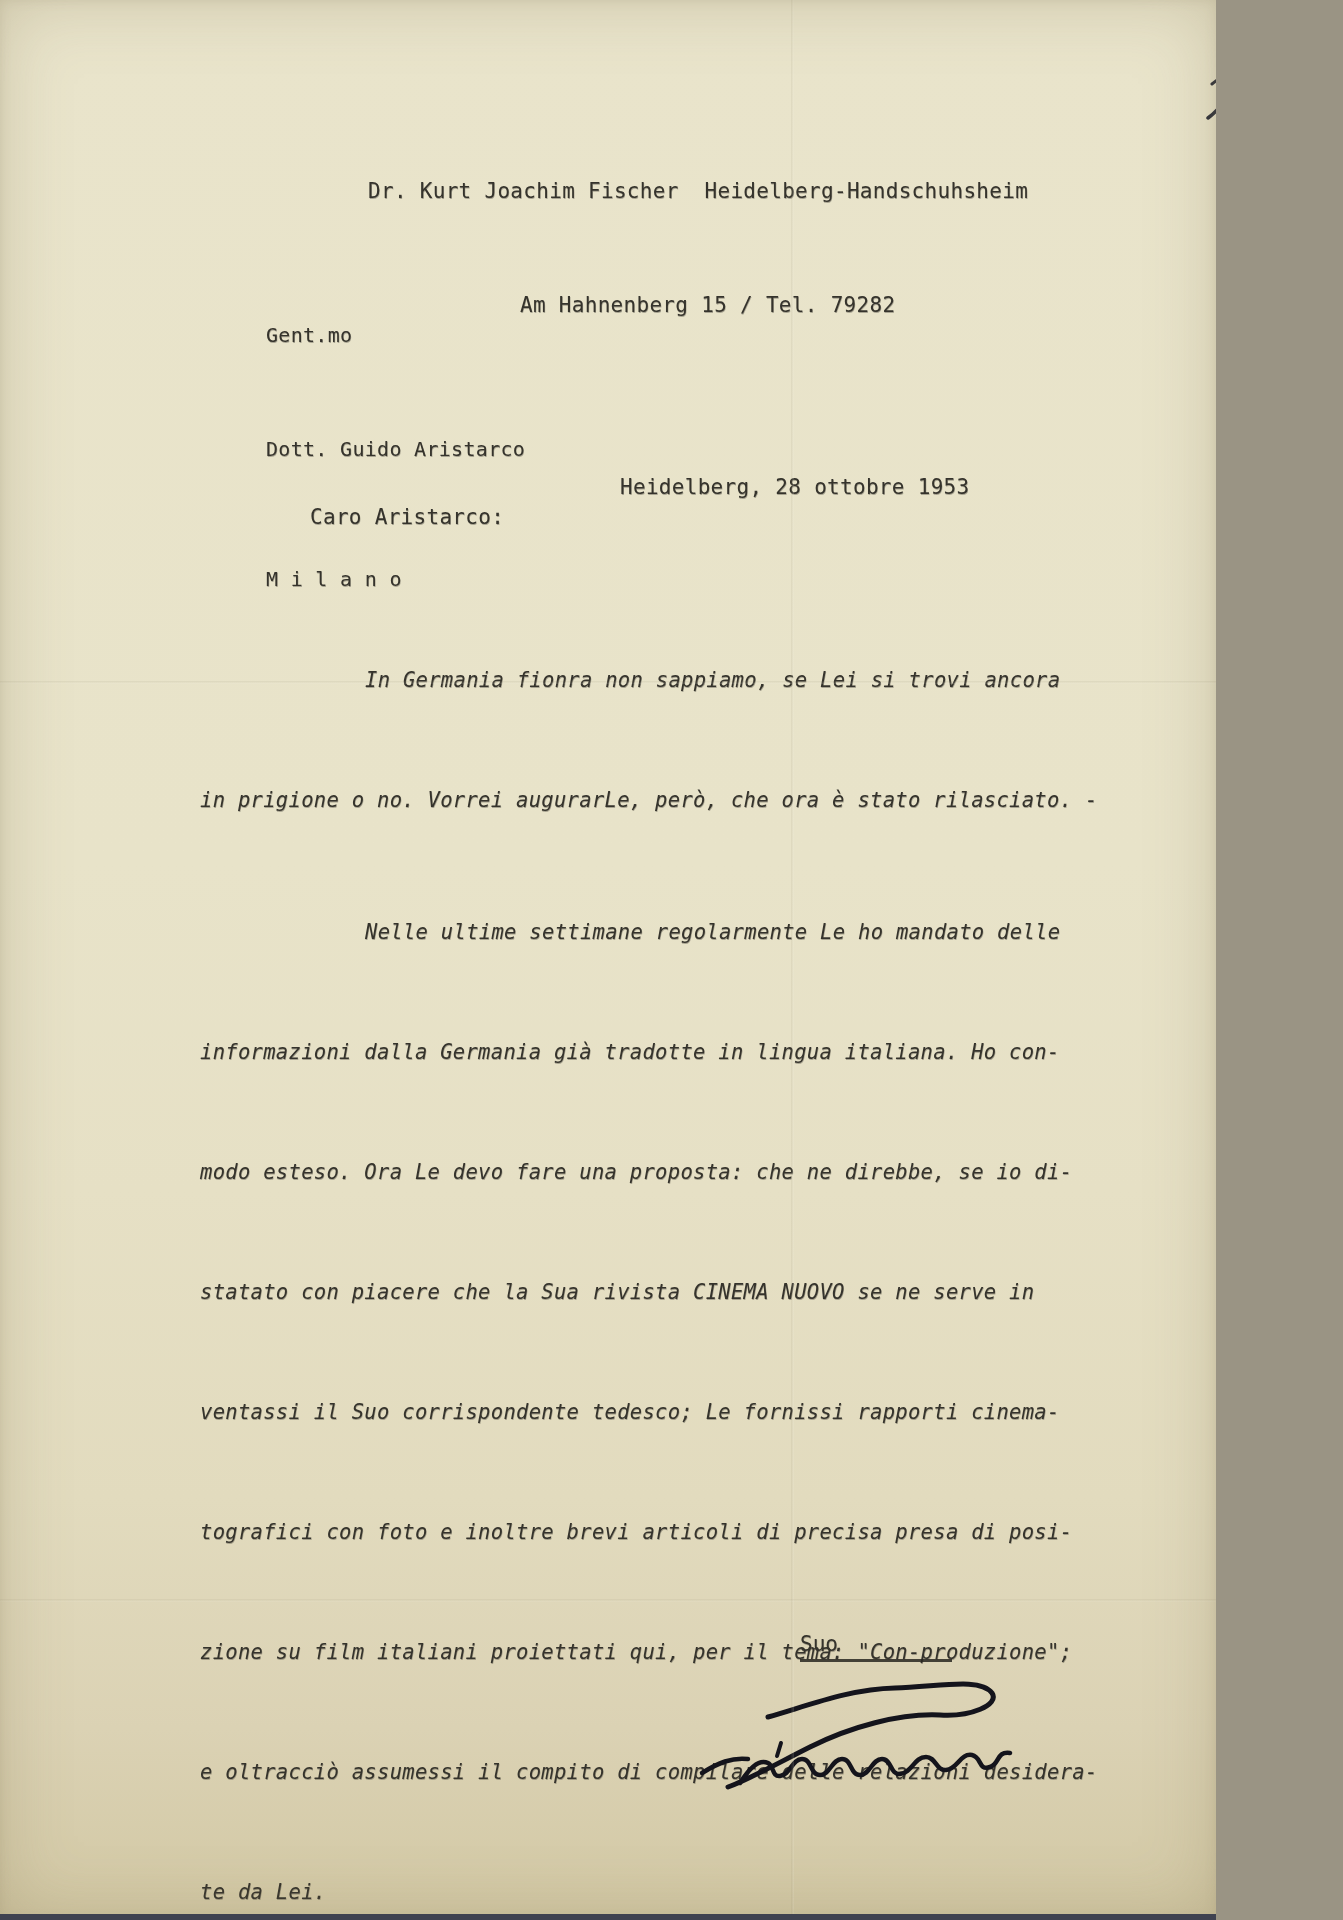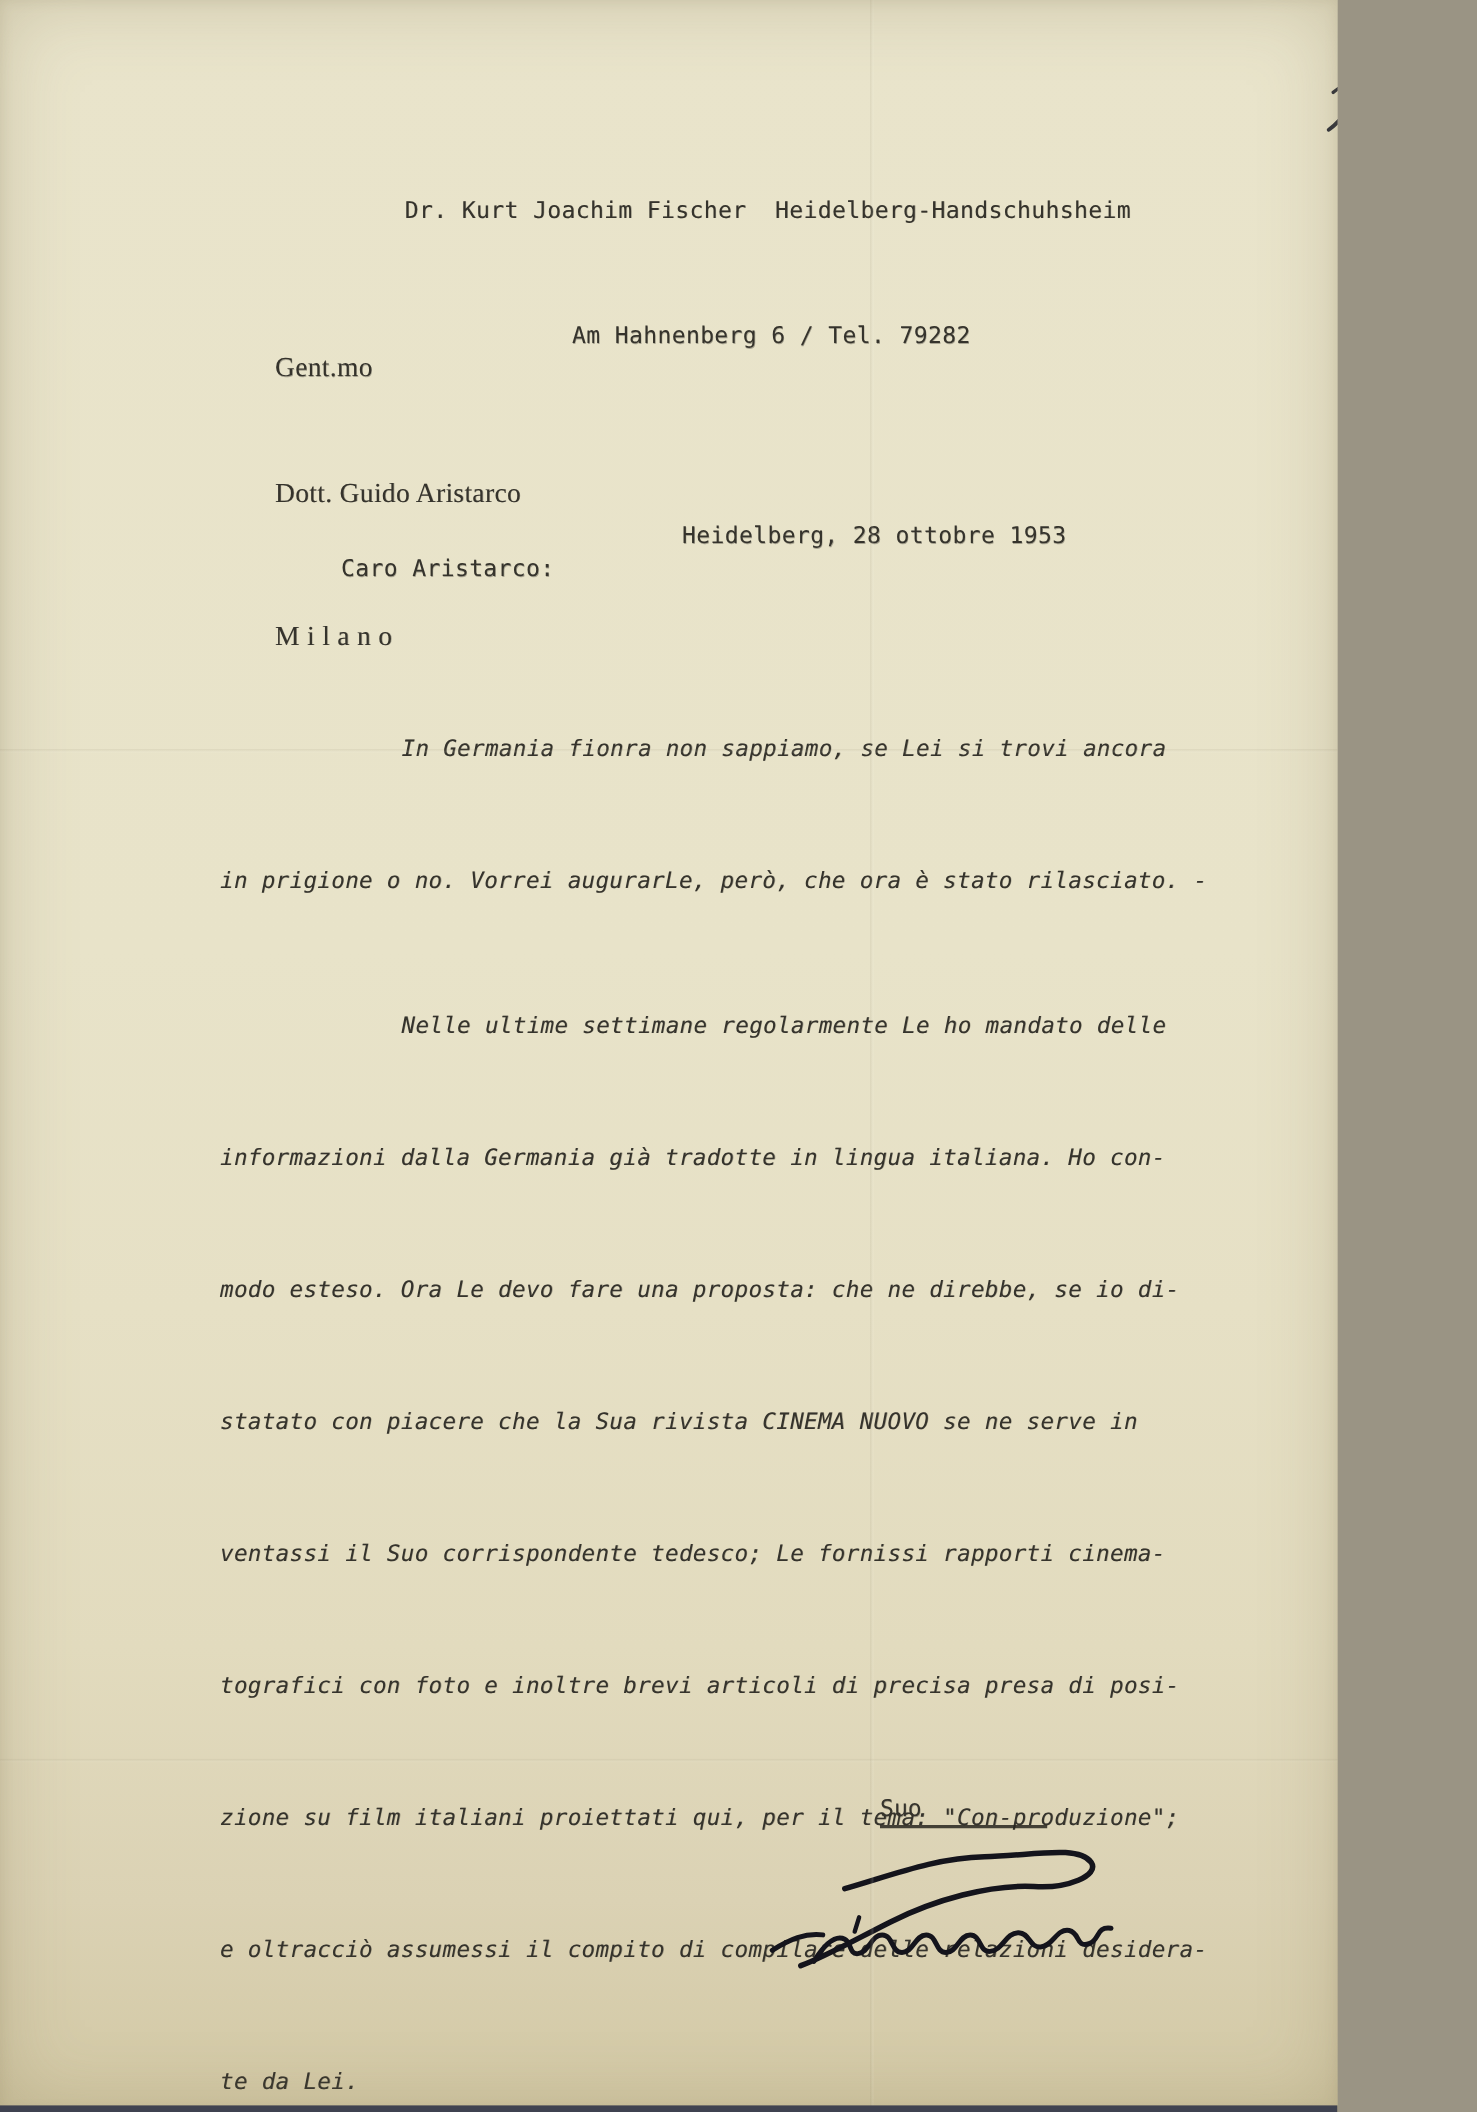--- a/index.html
+++ b/index.html
@@ -19,21 +19,21 @@
     background:linear-gradient(180deg, rgba(110,100,70,0.10), rgba(255,255,242,0.14)); }
   .crease-h2 { position:absolute; left:0; top:1599px; width:100%; height:3px;
     background:linear-gradient(180deg, rgba(110,100,70,0.09), rgba(255,255,242,0.12)); }
   .bottom-strip { position:absolute; left:0; bottom:0; width:100%; height:6px; background:#3f4250; }
 
   .typed { text-shadow: 0.5px 0.5px 0 rgba(45,43,38,0.35); white-space:pre; }
 
   .letterhead { position:absolute; top:96px; left:368px; font-size:21px; line-height:38px; letter-spacing:0.3px; }
   .letterhead .lh2 { padding-left:152px; }
 
-  .recipient { position:absolute; top:240px; left:250px; font-size:25px; line-height:38px; letter-spacing:0.3px;font-family:Liberation Serif, serif; }
+  .recipient { position:absolute; top:240px; left:266px; font-size:20px; line-height:38px; letter-spacing:0.3px; }
   .recipient .city { margin-top:16px; }
 
   .dateline { position:absolute; top:432px; left:620px; font-size:21px; letter-spacing:0.3px;margin-top:43px; }
   .salutation { position:absolute; top:505px; left:310px; font-size:21px; letter-spacing:0.3px; }
 
   .body-text { position:absolute; top:580px; left:200px; width:1000px; font-size:20.5px;
     line-height:40px; letter-spacing:0.3px; }
   .line { white-space:pre;font-style:italic; }
   .line.indent { padding-left:165px; }
   .line.pstart { margin-top:12px; }
@@ -60,21 +60,21 @@
     color:transparent; -webkit-text-stroke:3px rgba(252,250,238,0.5);
     text-shadow: 1.5px 1.5px 0 rgba(120,108,76,0.10); white-space:pre; }
 </style>
 </head>
 <body>
 
 <div class="page">
 
   <div class="letterhead typed">
     <div class="lh1">Dr. Kurt Joachim Fischer  Heidelberg-Handschuhsheim</div>
-    <div class="lh2">Am Hahnenberg 6 / Tel. 79282</div>
+    <div class="lh2">Am Hahnenberg 15 / Tel. 79282</div>
   </div>
 
   <svg class="annotation" width="110" height="110" viewBox="0 0 110 110" fill="none">
     <path d="M 58 6 C 54 28 48 52 38 72 C 33 82 26 90 18 96" stroke="#2a2d38" stroke-width="3.5" stroke-linecap="round"></path>
     <path d="M 30 40 C 50 36 75 38 98 42" stroke="#2a2d38" stroke-width="3.5" stroke-linecap="round"></path>
     <path d="M 96 42 C 90 50 82 54 74 57" stroke="#2a2d38" stroke-width="3" stroke-linecap="round"></path>
     <path d="M 22 62 C 32 54 40 50 48 45" stroke="#2a2d38" stroke-width="3" stroke-linecap="round"></path>
   </svg>
 
   <div class="recipient typed">

